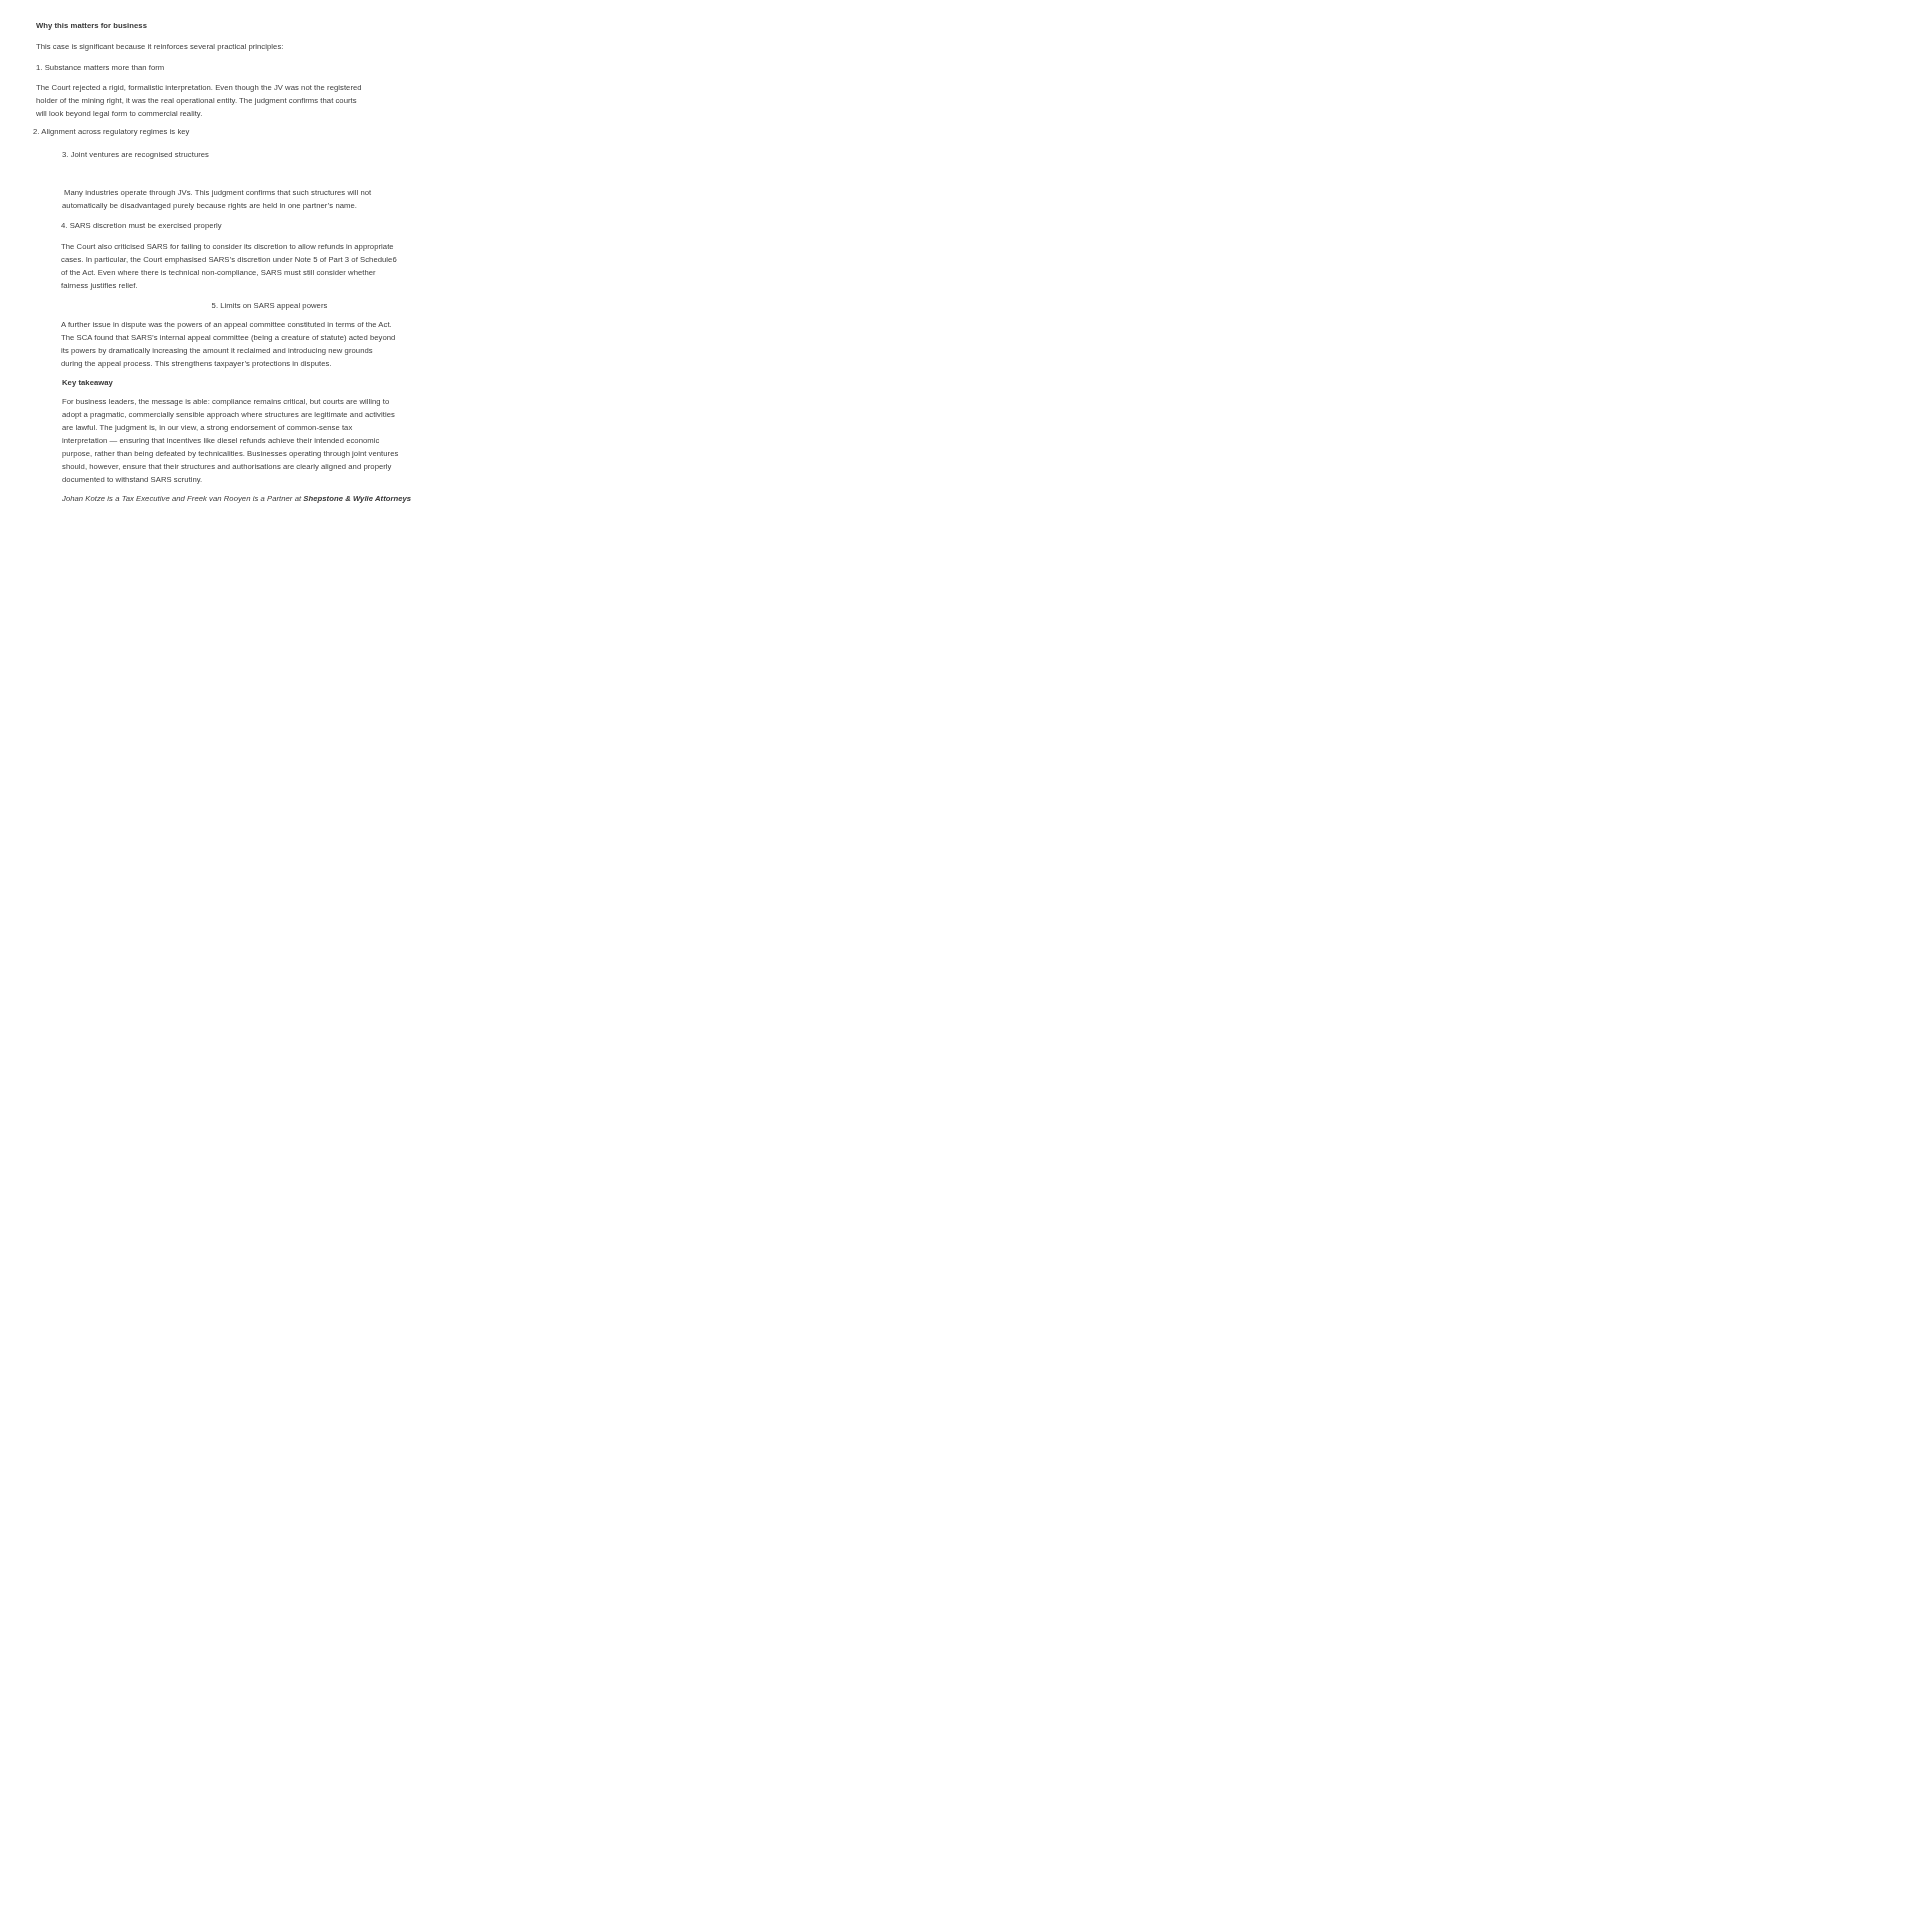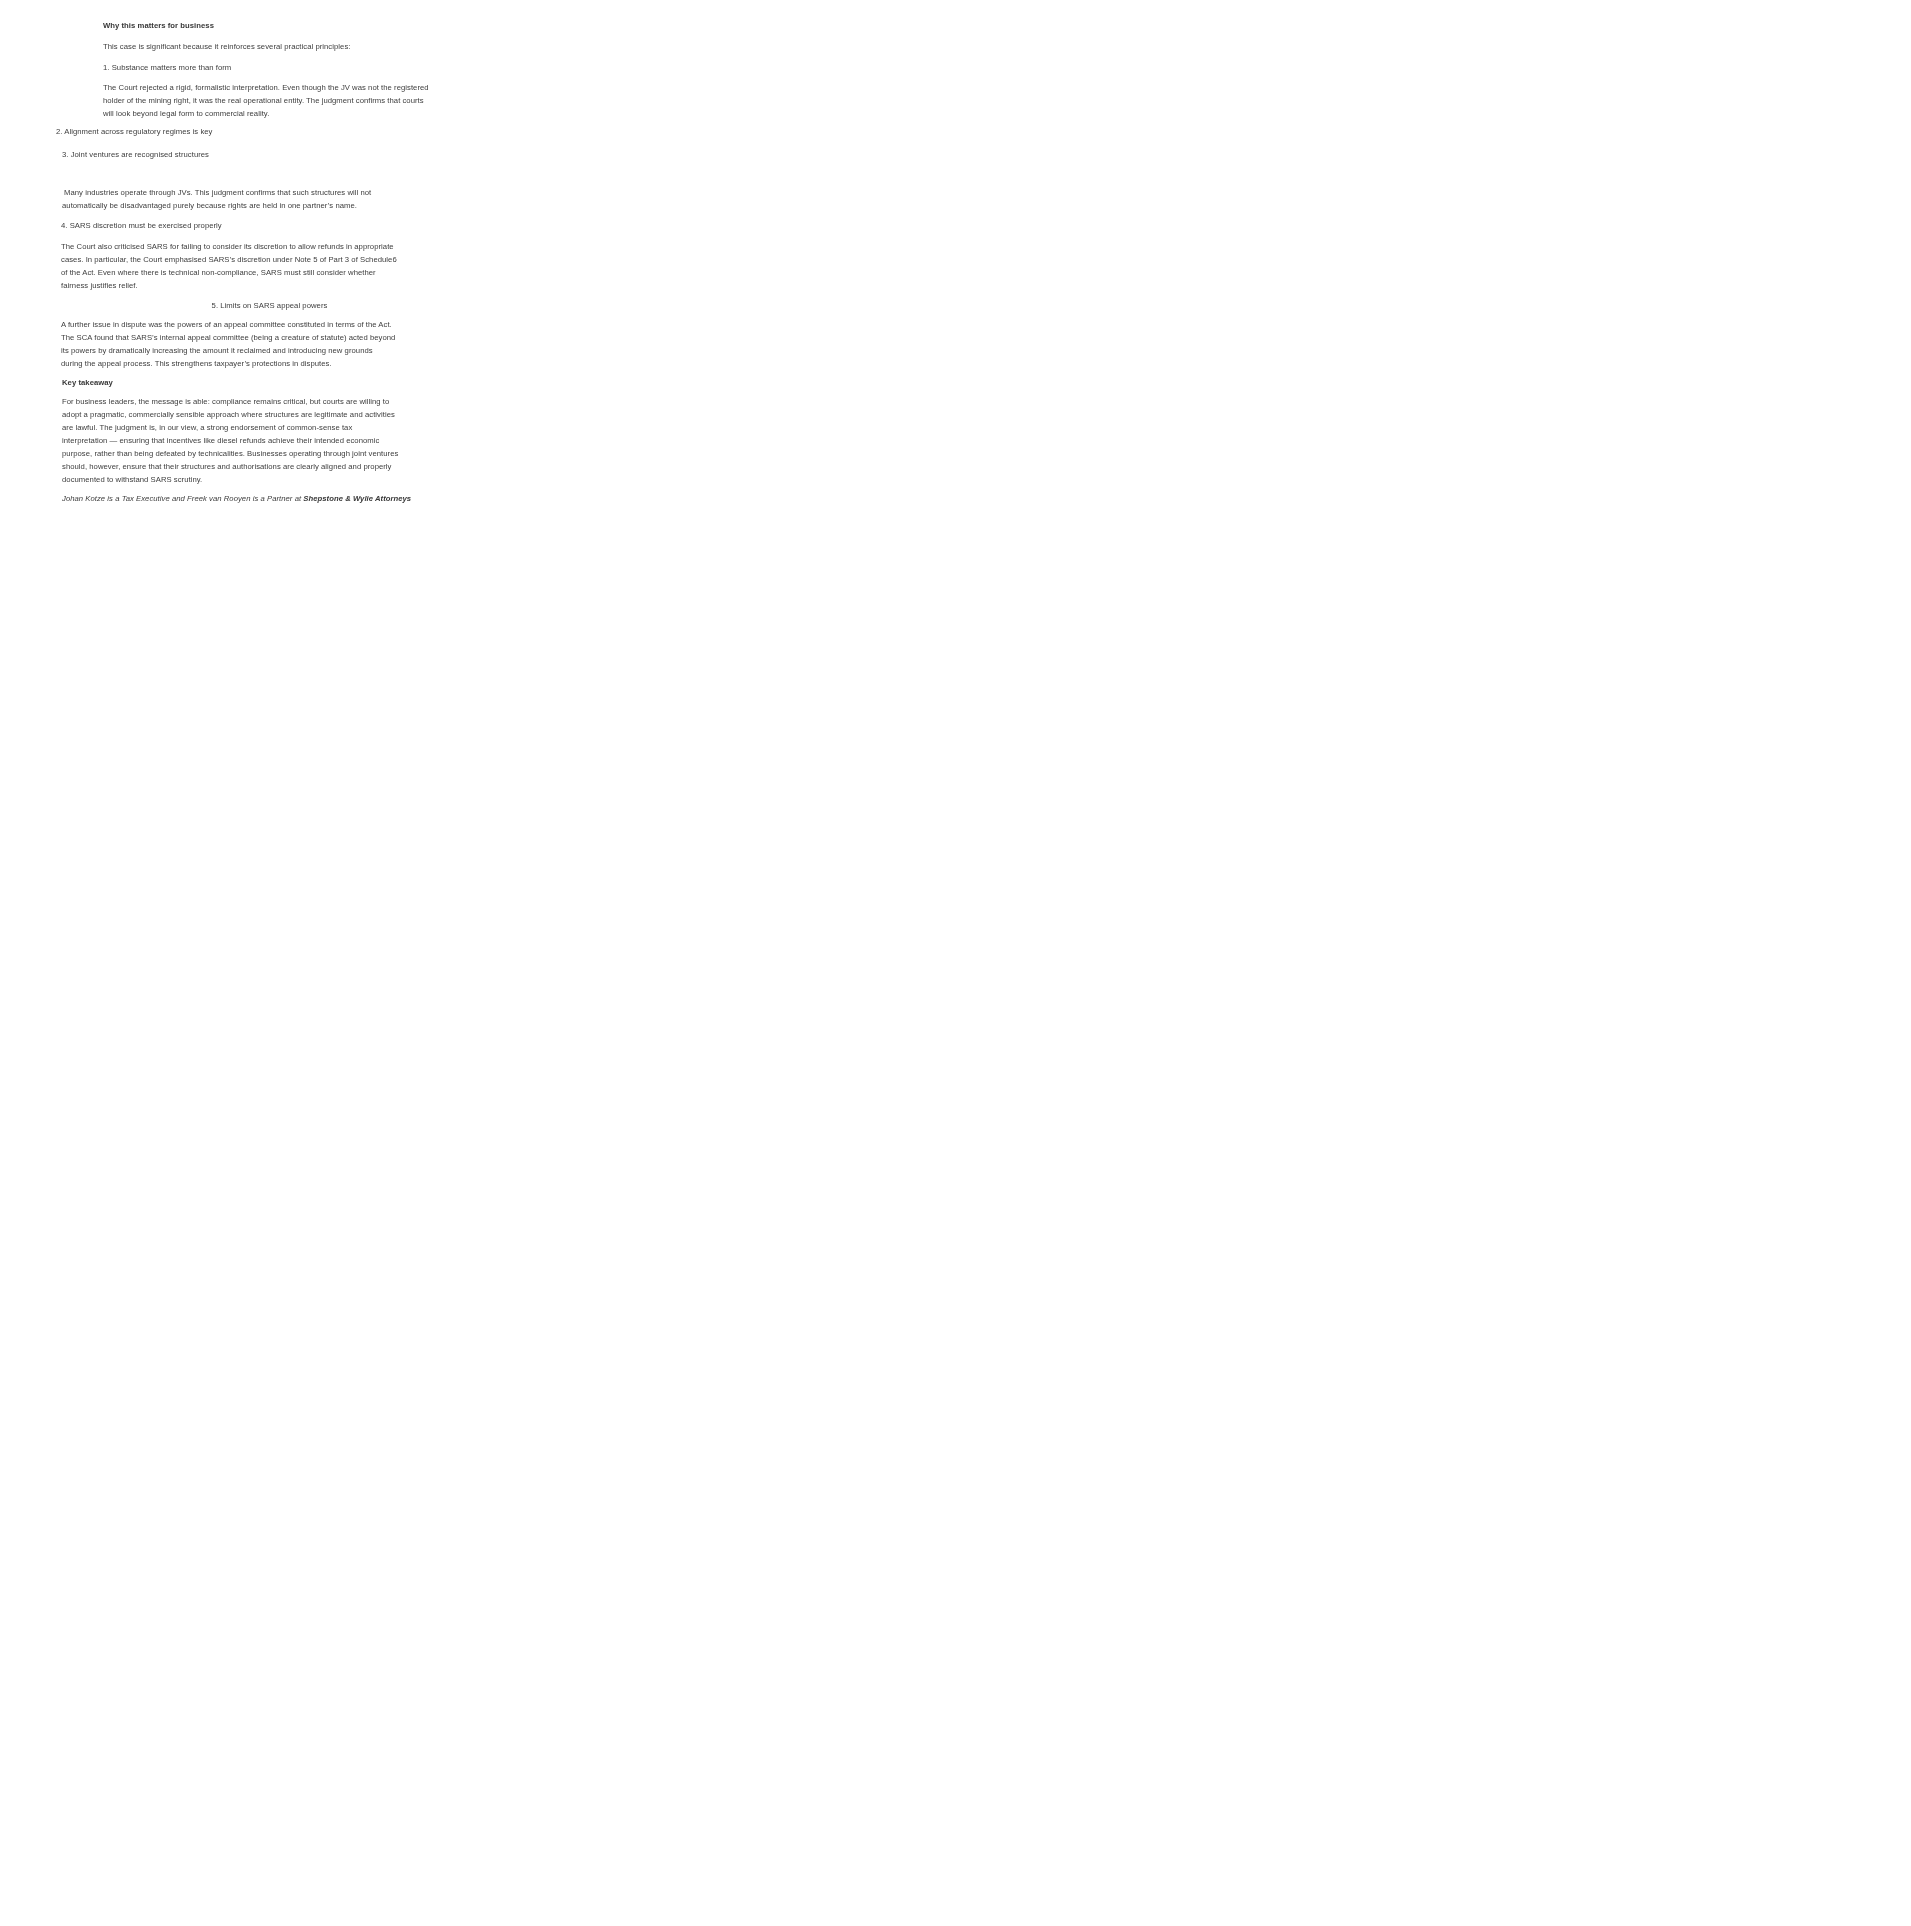--- a/index.html
+++ b/index.html
@@ -19,22 +19,22 @@
     padding-bottom: 21px;
   }
   .line {
     font-size: 7.7px;
     line-height: 13px;
     white-space: nowrap;
     letter-spacing: 0.04px;
   }
   .bold { font-weight: 700; color: #383838; }
   
-  .ind-a { padding-left: 103px; }  
-  .ind-b { padding-left: 56px; }  
+  .ind-a { padding-left: 36px; }  
+  .ind-b { padding-left: 33px; }  
   .ind-c { padding-left: 62px; }  
   .ind-c2 { padding-left: 64px; } 
   .ind-d { padding-left: 61px; }  
   .ind-e { padding-left: 62px; }  
   
   .mt-14 { margin-top: 5.4px; }
   .mt-15 { margin-top: 5.8px; }
   .mt-16 { margin-top: 6.2px; }
   .mt-17 { margin-top: 6.5px; }
   .mt-18 { margin-top: 7px; text-align: center; }

